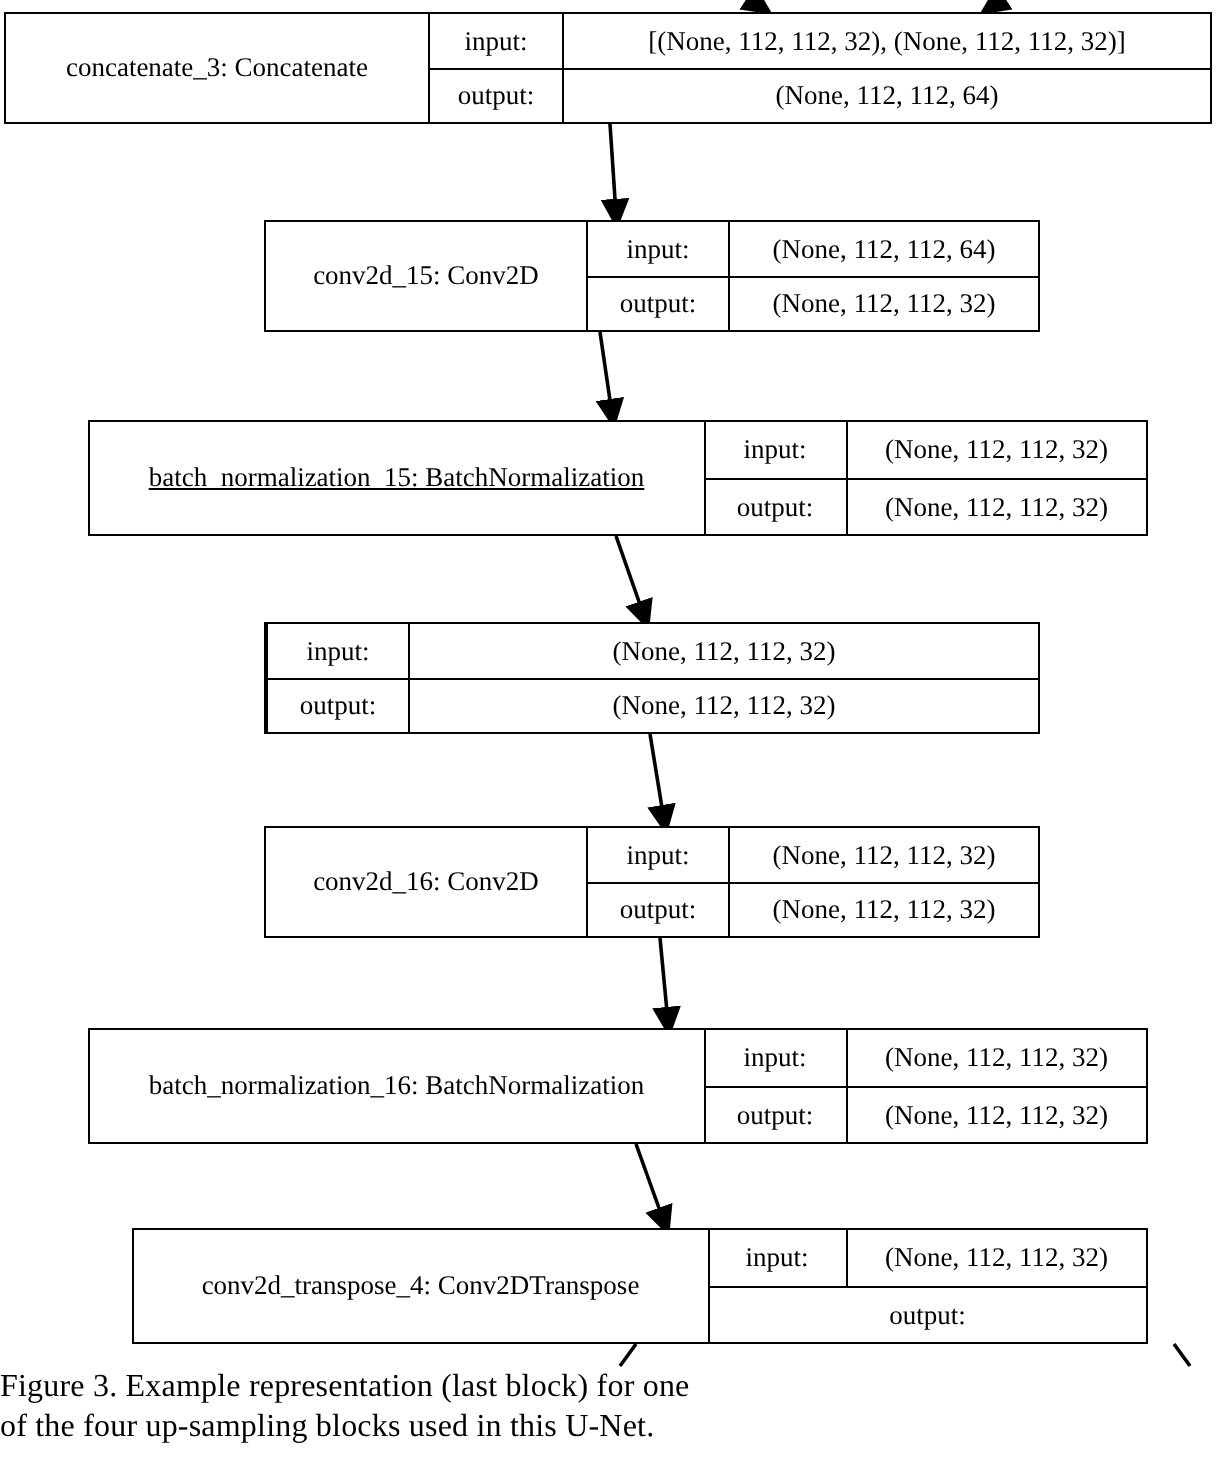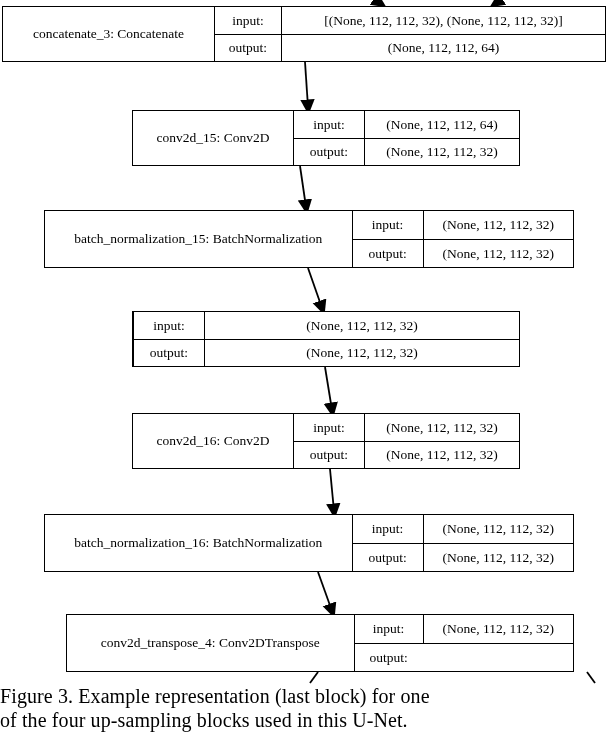--- a/index.html
+++ b/index.html
@@ -36,21 +36,21 @@
     display:flex;flex-direction:column;
     box-sizing:border-box;
     border-left:1.4px solid #000;
     flex:1 1 auto;
   }
   .node .iorow{
     display:flex;flex:1 1 50%;
     box-sizing:border-box;
     min-height:0;
   }
-  .node .iorow + .iorow{border-top:1.4px solid #000;}
+  .node .iorow + .iorow{border-top:1.4px solid #000;justify-content:center;}
   .node .iolabel{
     display:flex;align-items:center;justify-content:center;
     box-sizing:border-box;
     white-space:nowrap;
     padding:0 7px;
   }
   .node .ioval{
     display:flex;align-items:center;justify-content:center;
     box-sizing:border-box;
     border-left:1.4px solid #000;
@@ -62,21 +62,21 @@
   
   #n-concat   {left:2px;   top:6px;   width:604px; height:56px;}
   #n-concat .name{width:211px;}
   #n-concat .iolabel{width:66px;}
 
   #n-conv15   {left:132px; top:110px; width:388px; height:56px;}
   #n-conv15 .name{width:160px;}
   #n-conv15 .iolabel{width:70px;}
 
   #n-bn15     {left:44px;  top:210px; width:530px; height:58px;}
-  #n-bn15 .name{width:324px;}
+  #n-bn15 .name{width:324px;text-decoration:underline;}
   #n-bn15 .iolabel{width:70px;}
 
   #n-drop8    {left:132px; top:311px; width:388px; height:56px;}
   #n-drop8 .name{width:160px;}
   #n-drop8 .iolabel{width:70px;}
 
   #n-conv16   {left:132px; top:413px; width:388px; height:56px;}
   #n-conv16 .name{width:160px;}
   #n-conv16 .iolabel{width:70px;}
 
@@ -89,21 +89,21 @@
   #n-deconv4 .iolabel{width:68px;}
 
   
   #arrows{position:absolute;left:0;top:0;width:608px;height:738px;pointer-events:none;}
 
   
   #caption{
     position:absolute;
     left:0px;top:684px;width:608px;
     font-family:"Liberation Serif","DejaVu Serif",serif;
-    font-size:20px;
+    font-size:16px;
     line-height:1.22;
     letter-spacing:0.1px;
     text-align:justify;
     text-align-last:left;
     color:#000;
   }
   #caption .l2{display:block;}
 </style>
 </head>
 <body>

